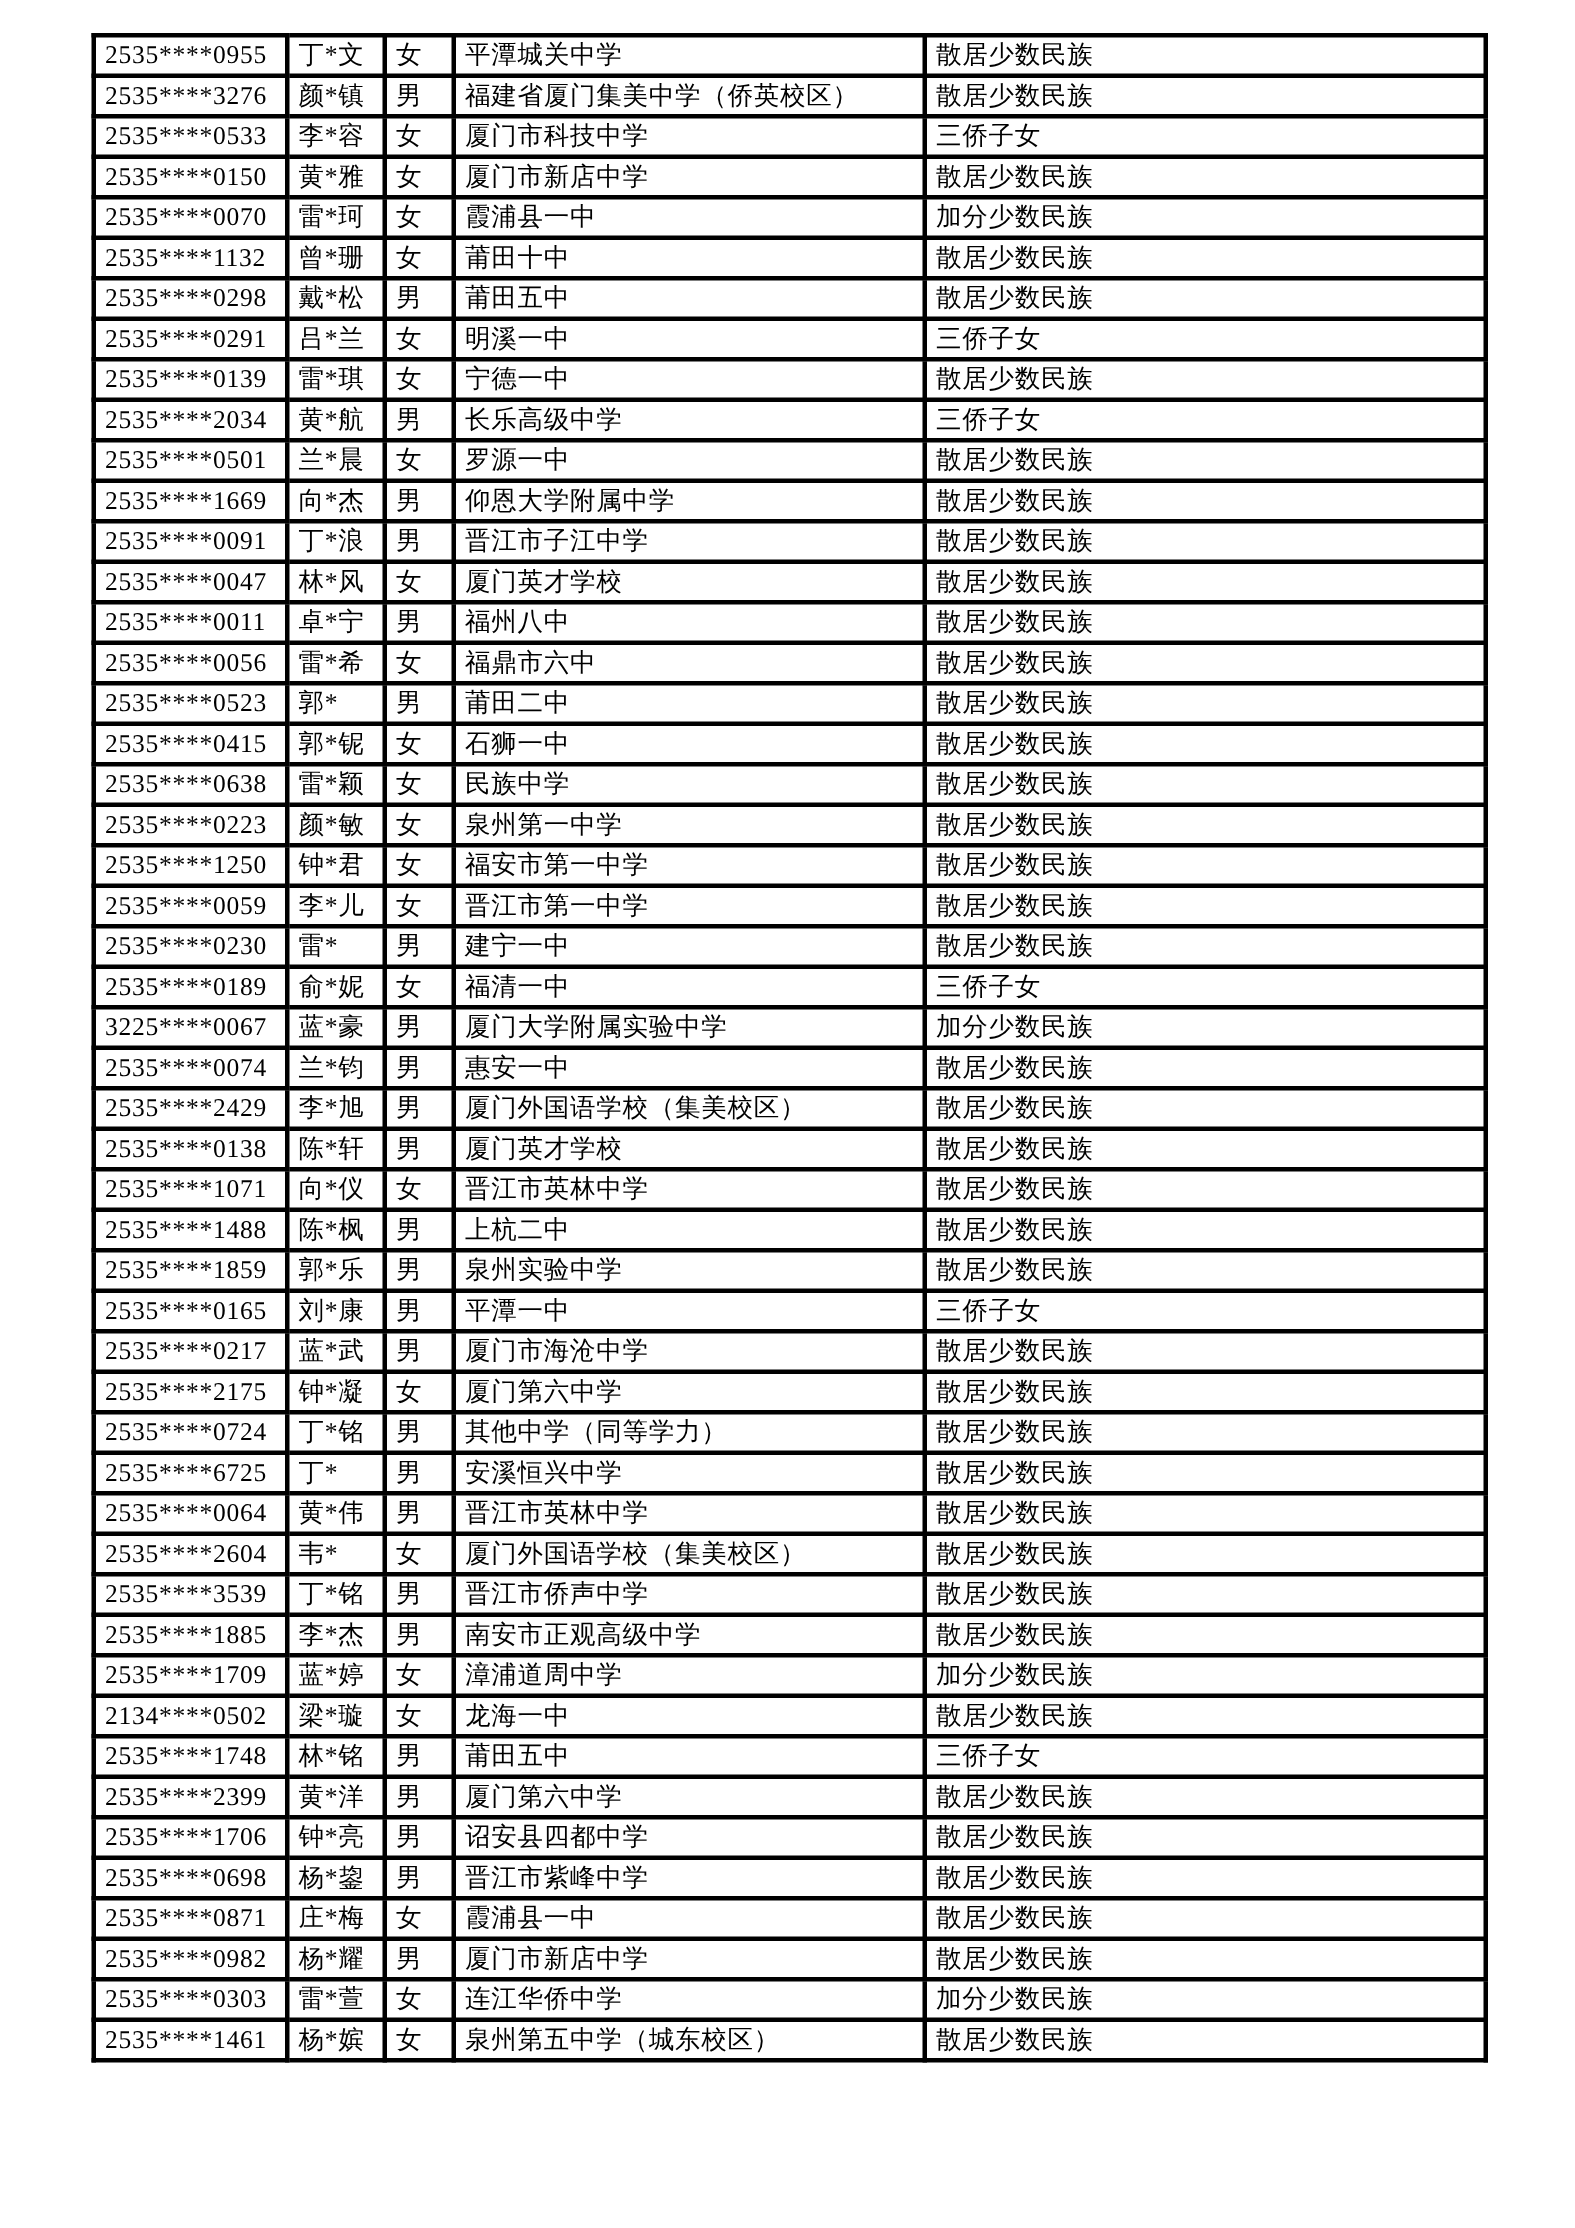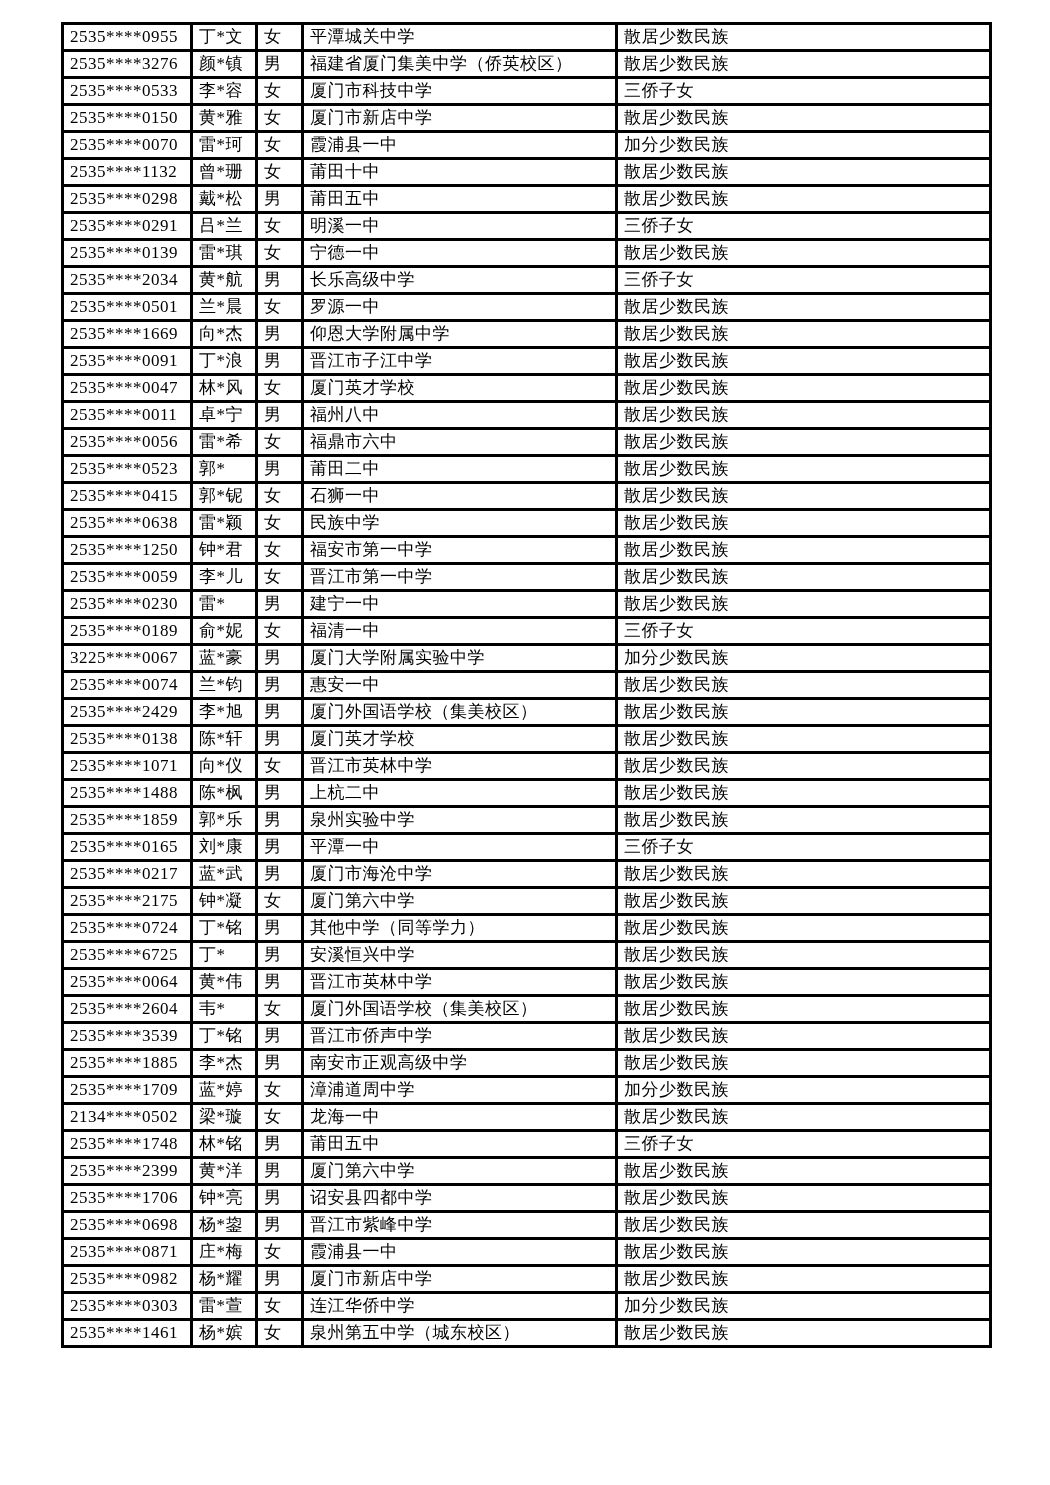--- a/index.html
+++ b/index.html
@@ -183,20 +183,27 @@
           <td>散居少数民族</td>
         </tr>
         <tr>
           <td>2535****0638</td>
           <td>雷*颖</td>
           <td>女</td>
           <td>民族中学</td>
           <td>散居少数民族</td>
         </tr>
         <tr>
+          <td>2535****0223</td>
+          <td>颜*敏</td>
+          <td>女</td>
+          <td>泉州第一中学</td>
+          <td>散居少数民族</td>
+        </tr>
+        <tr>
           <td>2535****1250</td>
           <td>钟*君</td>
           <td>女</td>
           <td>福安市第一中学</td>
           <td>散居少数民族</td>
         </tr>
         <tr>
           <td>2535****0059</td>
           <td>李*儿</td>
           <td>女</td>

